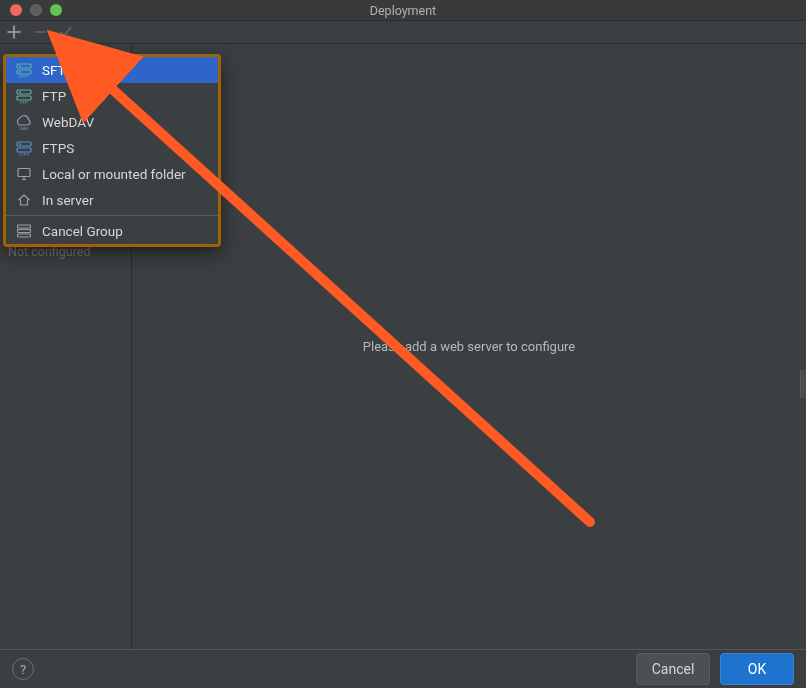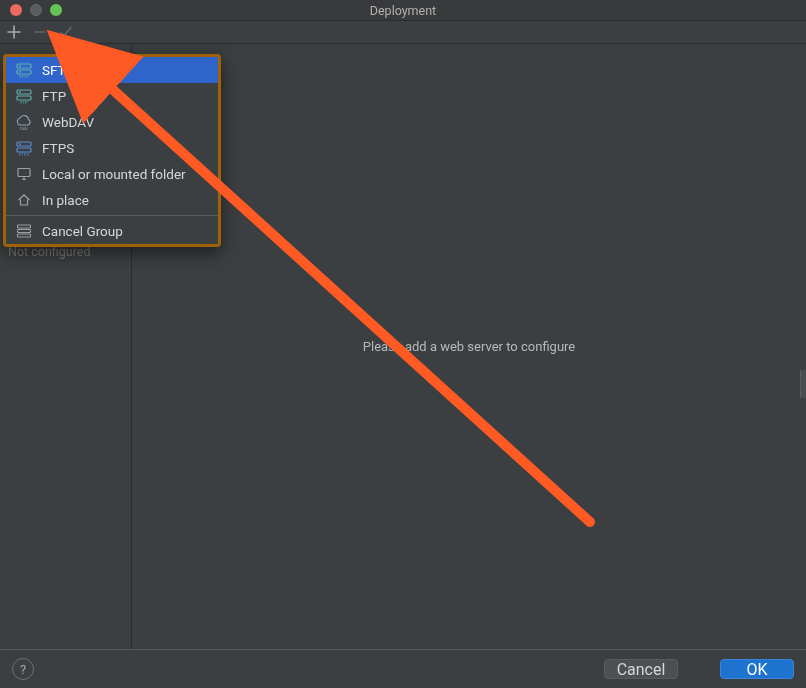--- a/index.html
+++ b/index.html
@@ -122,26 +122,25 @@
   .help{
     width:22px;height:22px;border-radius:50%;
     border:1px solid #6c6f72;
     display:flex;align-items:center;justify-content:center;
     font-size:13px;color:#a9a9a9;
     cursor:pointer;
   }
   .footer-btns{display:flex;gap:10px;}
   .btn{
     min-width:74px;
-    height:20px;
-    font-size:16px;
+    height:32px;
+    font-size:14px;
     border-radius:4px;
     display:flex;align-items:center;justify-content:center;
     cursor:pointer;
-    margin-left:32px;
   }
   .btn.secondary{
     background:#4c5052;
     border:1px solid #5a5d60;
     color:#d6d6d6;
   }
   .btn.primary{
     background:var(--btn-primary-fill);
     border:1px solid #3b83db;
     color:#fff;
@@ -304,21 +303,21 @@
         </svg>
     </span>
     <span>Local or mounted folder</span>
   </div>
   <div class="menu-item">
     <span class="mi-icon">
       <svg width="16" height="16" viewBox="0 0 16 16">
           <path d="M2.5 8 8 3l5.5 5M4.5 7.5V13h7V7.5" fill="none" stroke="#9aa0a5" stroke-width="1.2" stroke-linejoin="round"></path>
         </svg>
     </span>
-    <span>In place</span>
+    <span>In server</span>
   </div>
   <div class="menu-sep"></div>
   <div class="menu-item">
     <span class="mi-icon">
       <svg width="16" height="16" viewBox="0 0 16 16">
           <rect x="1.5" y="2" width="13" height="3" rx="0.8" fill="none" stroke="#9aa0a5" stroke-width="1.1"></rect>
           <rect x="1.5" y="6.5" width="13" height="3" rx="0.8" fill="none" stroke="#9aa0a5" stroke-width="1.1"></rect>
           <rect x="1.5" y="11" width="13" height="3" rx="0.8" fill="none" stroke="#9aa0a5" stroke-width="1.1"></rect>
         </svg>
     </span>

